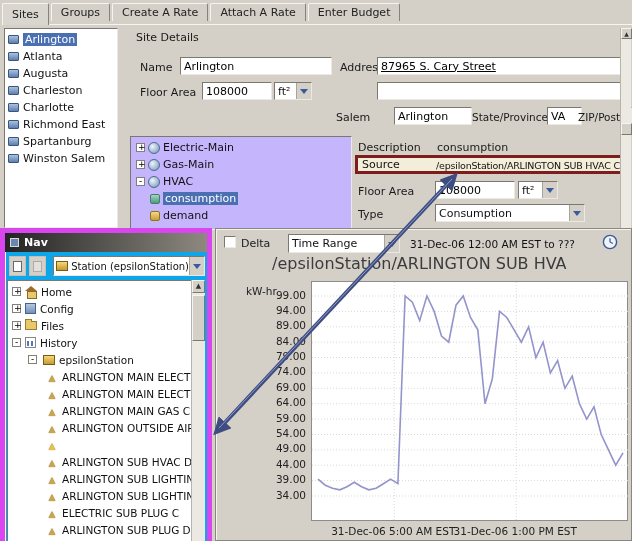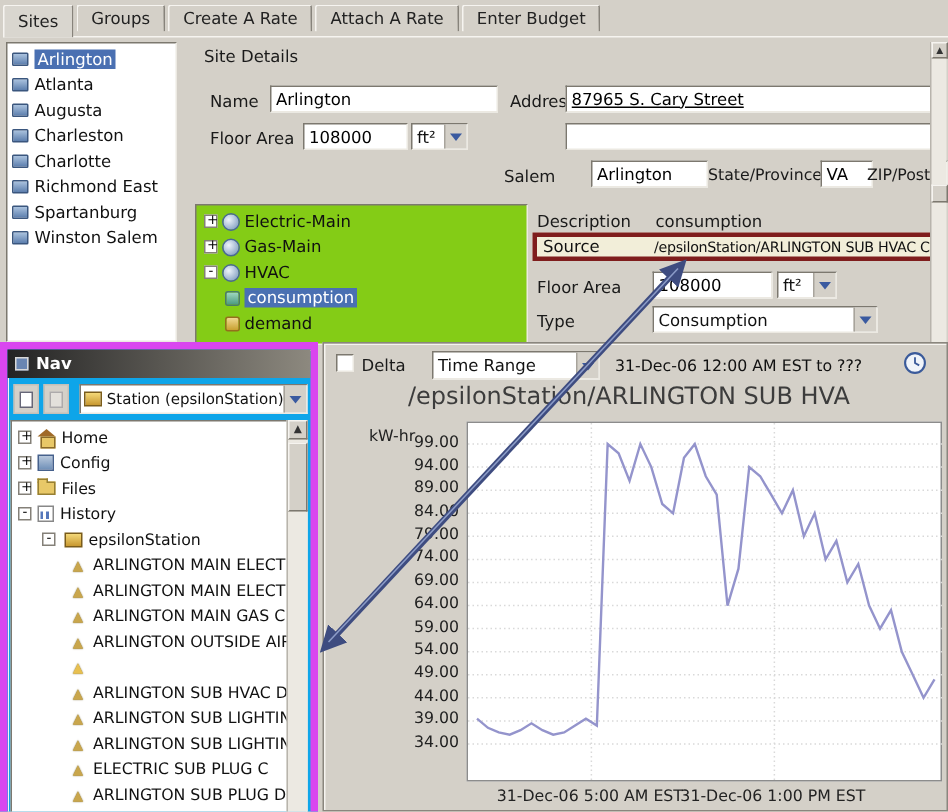--- a/index.html
+++ b/index.html
@@ -15,21 +15,21 @@
 #top-window{position:absolute;left:0;top:0;width:632px;height:232px;background:#d4d0c8;z-index:1}
 #tab-bar{position:absolute;left:2px;top:3px;right:0;height:22px;display:flex;align-items:flex-start;border-bottom:1px solid #f6f4f0}
 .tab{height:18px;padding:2px 9px 0;margin-right:2px;background:#d4d0c8;border:1px solid #87837b;border-bottom:none;border-top-color:#f6f4f0;border-left-color:#f6f4f0;border-radius:2px 2px 0 0;white-space:nowrap;color:#222}
 .tab.selected{height:22px;padding-top:4px;background:#d9d6cf}
 #site-list{position:absolute;left:4px;top:28px;width:114px;height:200px;background:#fff;border:1px solid;border-color:#7c786f #ece9e2 #ece9e2 #7c786f;padding:2px 0 0 1px;overflow:hidden}
 .site-item{height:17px;display:flex;align-items:center;gap:4px;padding-left:2px;white-space:nowrap}
 .site-item.selected .site-label{background:#4a70b2;color:#fff;padding:0 2px}
 .site-icon{width:11px;height:9px;flex:0 0 11px;background:linear-gradient(#aac2de,#5d7fae);border:1px solid #3a567e;border-radius:1px}
 .site-label{font-size:11px}
 
-#meter-tree{position:absolute;left:130px;top:136px;width:222px;height:94px;background:#84cc16;border:1px solid;border-color:#7c786f #ece9e2 #ece9e2 #7c786f;padding:2px 0 0 5px;overflow:hidden}
+#meter-tree{position:absolute;left:130px;top:136px;width:222px;height:94px;background:#c4b5fd;border:1px solid;border-color:#7c786f #ece9e2 #ece9e2 #7c786f;padding:2px 0 0 5px;overflow:hidden}
 .tree-row{height:17px;display:flex;align-items:center;gap:3px;white-space:nowrap}
 .expander{width:9px;height:9px;border:1px solid #848078;background:#fff;flex:0 0 9px;position:relative}
 .expander::before{position:absolute;left:1px;top:-2px;font-size:9px;line-height:11px;color:#000}
 .expander.plus::before{content:"+"}
 .expander.minus::before{content:"-";left:2px}
 .meter-ico{width:12px;height:12px;border-radius:6px;background:radial-gradient(circle at 35% 35%,#eef4fa,#7090b8);border:1px solid #4a6a92;flex:0 0 12px}
 .hist-ico{width:10px;height:10px;border-radius:2px;flex:0 0 10px;border:1px solid #4a7a6a;background:linear-gradient(#9fd8c0,#4c9a80)}
 .hist-ico.gold{border-color:#94701c;background:linear-gradient(#f0d890,#c8a030)}
 .sel-blue{background:#4a70b2;color:#fff;padding:0 2px}
 .indent1{margin-left:14px}

